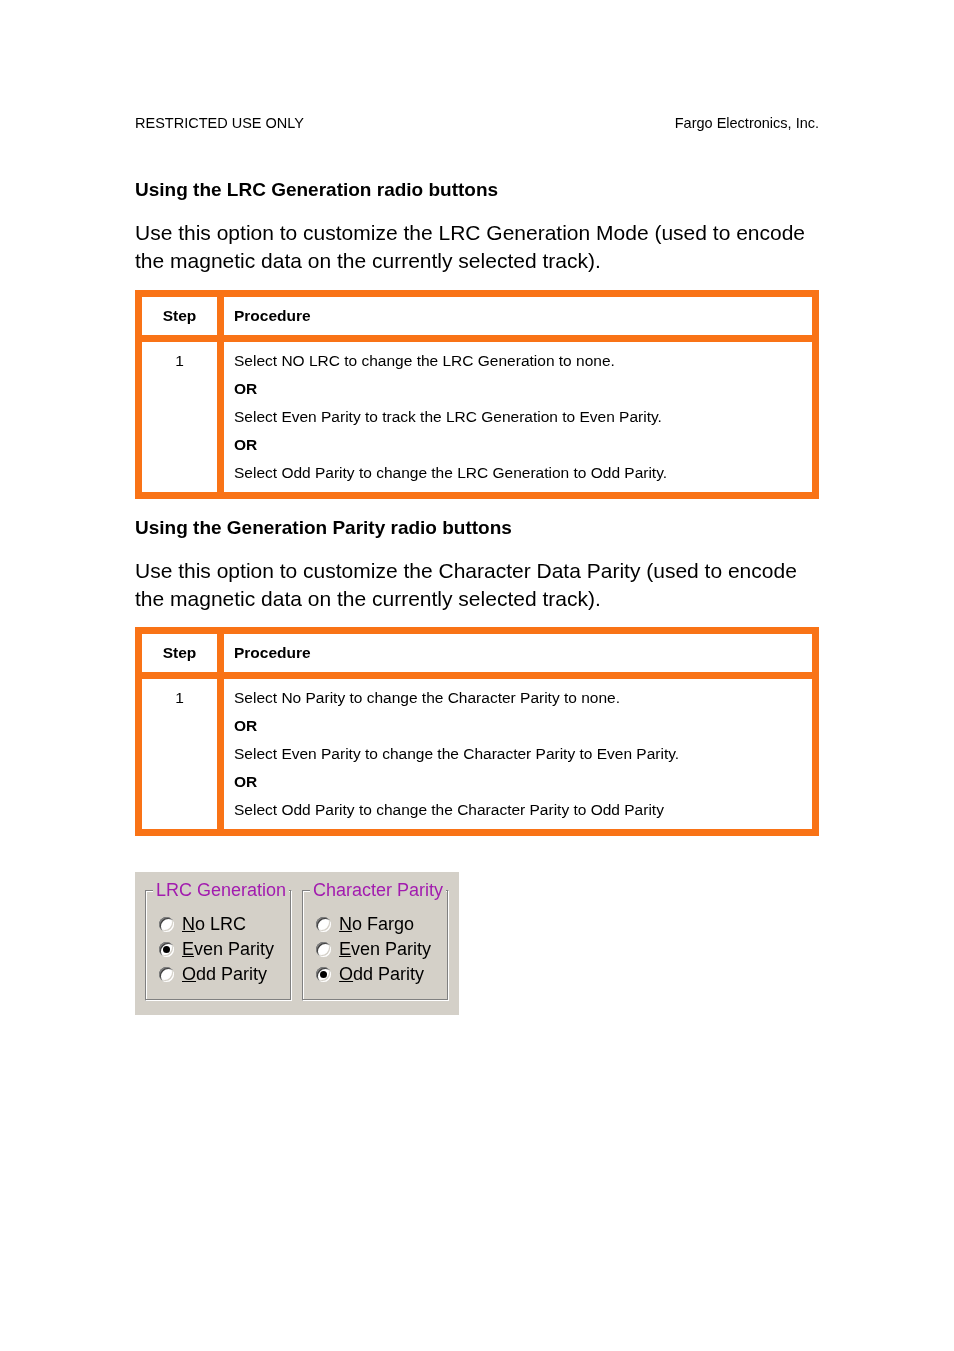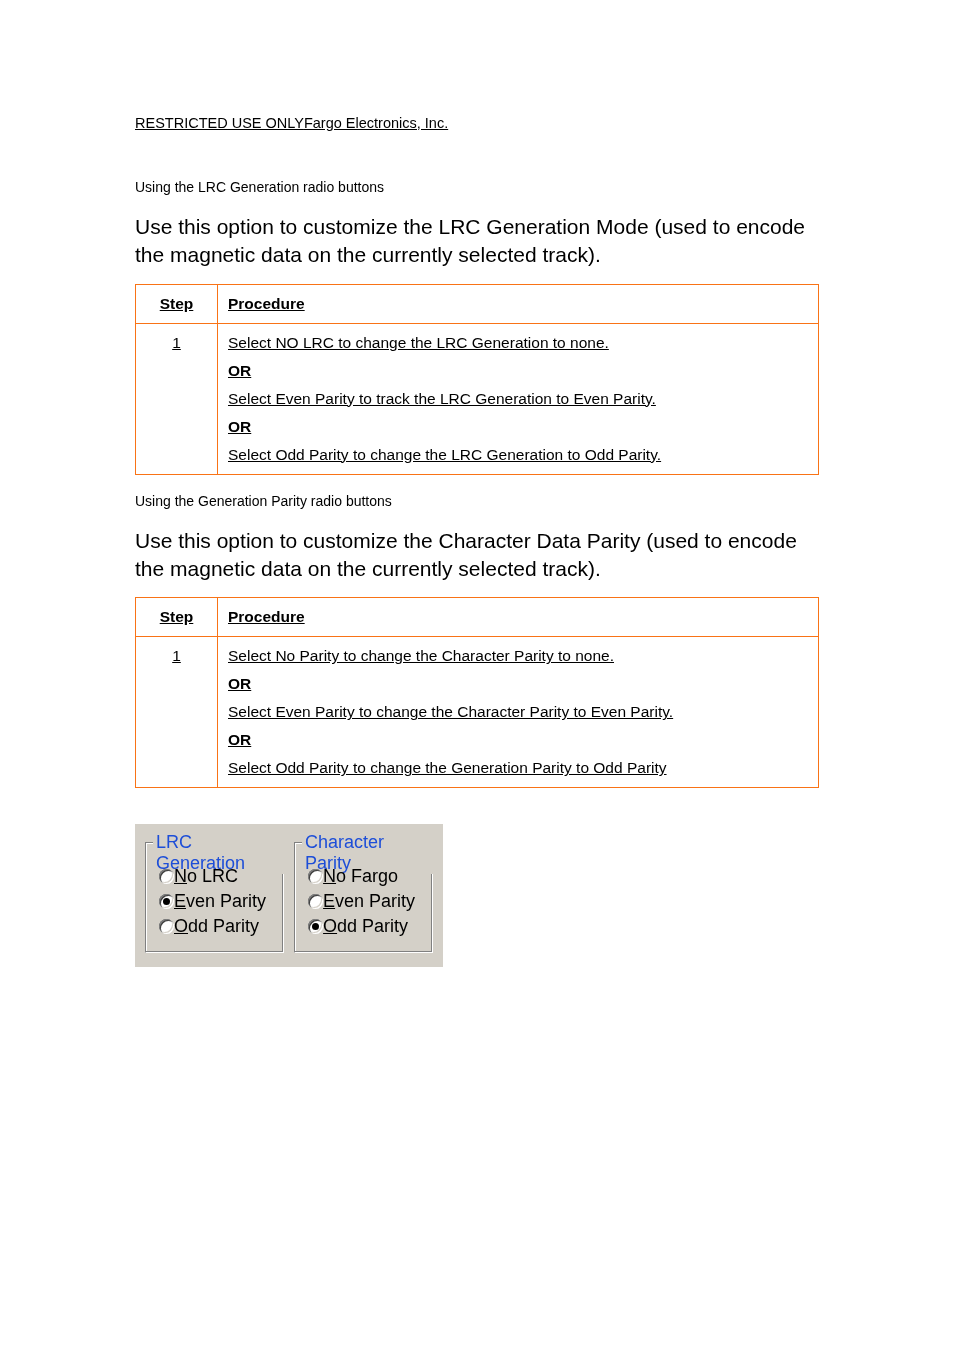--- a/index.html
+++ b/index.html
@@ -8,45 +8,43 @@
       box-sizing: border-box;
     }
     body {
       font-family: Arial, Helvetica, sans-serif;
       background: #fff;
       padding: 115px 135px 50px 135px;
       width: 954px;
     }
     .header-row {
       display: flex;
-      justify-content: flex-start;
+      justify-content: space-between;
       font-size: 14.5px;
       margin-bottom: 48px;
-      text-decoration: underline;
     }
     h2 {
-      font-size: 14px;
-      font-weight: normal;
+      font-size: 19px;
+      font-weight: bold;
       margin-bottom: 18px;
     }
     .intro {
       font-size: 21px;
       line-height: 1.35;
       margin-bottom: 14px;
     }
     table {
       border-collapse: collapse;
       width: 100%;
       margin-bottom: 18px;
     }
     th, td {
-      border: 1px solid #f97316;
+      border: 7px solid #f97316;
       text-align: left;
       vertical-align: top;
-      text-decoration: underline;
     }
     th {
       font-weight: bold;
       font-size: 15.5px;
       padding: 10px 10px 10px 10px;
     }
     th.step-col {
       text-align: center;
       width: 82px;
     }
@@ -83,21 +81,21 @@
       background: #d4d0c8;
     }
     .fieldset .legend {
       position: absolute;
       top: -2px;
       left: 8px;
       background: #d4d0c8;
       padding: 0 3px;
       font-family: "MS Sans Serif", Tahoma, Arial, sans-serif;
       font-size: 18px;
-      color: #1d4ed8;
+      color: #a21caf;
     }
     .fieldset .frame {
       position: absolute;
       top: 8px;
       left: 0;
       right: 0;
       bottom: 0;
       border: 1px solid #808080;
       border-right-color: #fff;
       border-bottom-color: #fff;
@@ -105,20 +103,21 @@
       pointer-events: none;
     }
     .radio-group {
       padding: 22px 6px 4px 4px;
       position: relative;
       z-index: 2;
     }
     .radio-row {
       display: flex;
       align-items: center;
+      gap: 8px;
       margin: 4px 0;
       font-family: "MS Sans Serif", Tahoma, Arial, sans-serif;
       font-size: 18px;
     }
     .radio {
       width: 15px;
       height: 15px;
       border-radius: 50%;
       background: #fff;
       box-shadow:
@@ -188,21 +187,21 @@
     <th class="step-col">Step</th>
     <th>Procedure</th>
   </tr>
   <tr>
     <td class="step-col">1</td>
     <td>
       <div class="proc-line">Select No Parity to change the Character Parity to none.</div>
       <div class="proc-line or">OR</div>
       <div class="proc-line">Select Even Parity to change the Character Parity to Even Parity.</div>
       <div class="proc-line or">OR</div>
-      <div class="proc-line">Select Odd Parity to change the Generation Parity to Odd Parity</div>
+      <div class="proc-line">Select Odd Parity to change the Character Parity to Odd Parity</div>
     </td>
   </tr>
 </tbody>
   </table>
 
 <div class="ui-panel">
   <div class="fieldset">
     <div class="frame"></div>
     <span class="legend">LRC Generation</span>
     <div class="radio-group">

